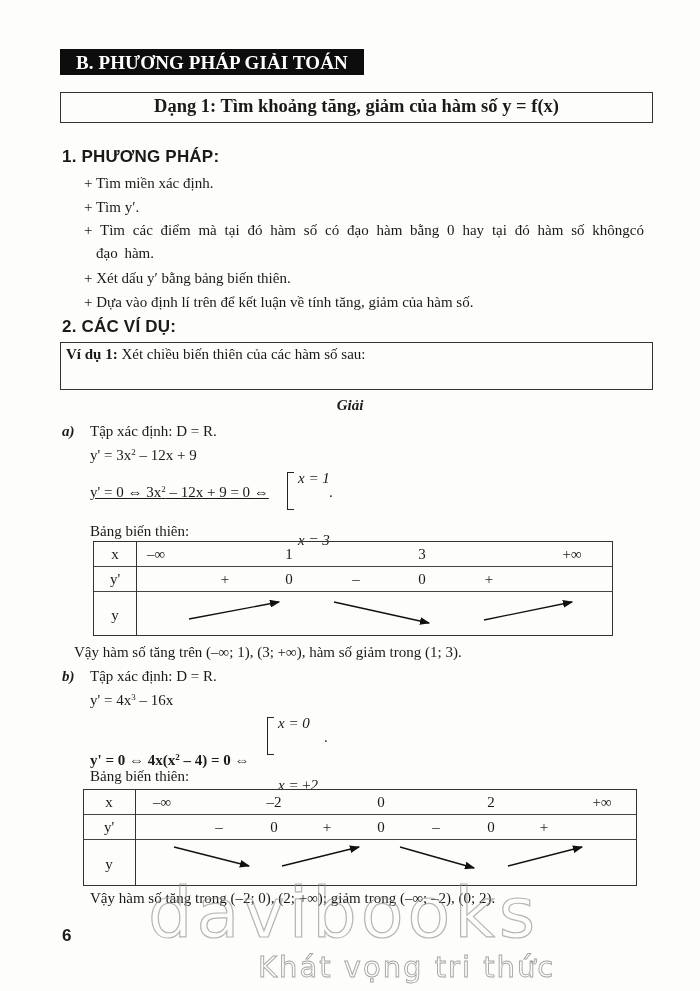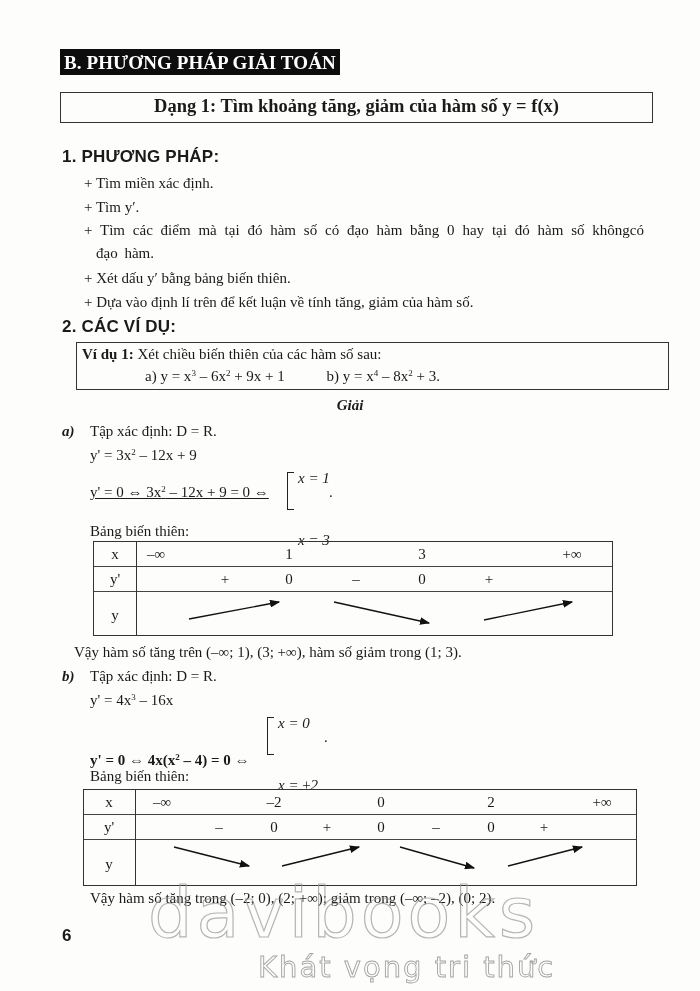--- a/index.html
+++ b/index.html
@@ -3,21 +3,21 @@
 <meta charset="utf-8">
 <style>
   * { box-sizing: border-box; margin: 0; padding: 0; }
   html, body { width: 700px; height: 991px; background: #fdfdfb; overflow: hidden; }
   body { position: relative; font-family: "Liberation Serif", "DejaVu Serif", serif; color: #1a1a1a; }
 
   .abs { position: absolute; }
 
   
   .section-header {
-    left: 60px; top: 49px; height: 26px; padding: 0 4px;
+    left: 60px; top: 49px; height: 26px; padding: 0 16px;
     background: #0d0d0d; color: #fff;
     font-family: "Liberation Serif", serif; font-weight: bold; font-size: 19px;
     line-height: 27px; letter-spacing: 0.1px; white-space: nowrap;
   }
 
   
   .dang-box {
     left: 60px; top: 92px; width: 593px; height: 31px;
     border: 1.5px solid #333;
     text-align: center; font-size: 18.5px; line-height: 27px; font-weight: bold;
@@ -28,21 +28,21 @@
     font-family: "Liberation Sans", "DejaVu Sans", sans-serif;
     font-weight: bold; font-size: 17px; letter-spacing: 0.2px;
   }
 
   .bullet { font-size: 15px; line-height: 20px; white-space: nowrap; }
   .bullet-wrap { font-size: 15px; line-height: 23px; text-align: justify; }
 
   
   .example-box {
     left: 60px; top: 342px; width: 593px; height: 48px;
-    border: 1.5px solid #333; font-size: 15px; margin-left: 16px;
+    border: 1.5px solid #333; font-size: 15px;
   }
   .example-box .l1 { position: absolute; left: 5px; top: 3px; }
   .example-box .l2 { position: absolute; left: 68px; top: 25px; white-space: nowrap; }
   .example-box .l2 span + span { margin-left: 38px; }
 
   .giai { left: 0; width: 700px; top: 397px; text-align: center; font-style: italic; font-weight: bold; font-size: 15px; }
 
   .label-ab { font-style: italic; font-weight: bold; font-size: 15px; }
   .math { font-size: 15px; white-space: nowrap; }
   sup { font-size: 9px; vertical-align: 5px; line-height: 0; }
@@ -98,24 +98,20 @@
 </div>
 <div class="abs bullet" style="left:84px; top:268px;">+ Xét dấu y′ bằng bảng biến thiên.</div>
 <div class="abs bullet" style="left:84px; top:292px;">+ Dựa vào định lí trên để kết luận về tính tăng, giảm của hàm số.</div>
 
 <div class="abs h2" style="left:62px; top:317px;">2. CÁC VÍ DỤ:</div>
 
 <div class="abs example-box">
   <div class="l1">
     <b>Ví dụ 1:</b>
     <span>Xét chiều biến thiên của các hàm số sau:</span>
-  </div>
-  <div class="l2">
-    <span><span>a) y = x</span><sup>3</sup><span style="margin-left:0"> – 6x</span><sup>2</sup><span style="margin-left:0"> + 9x + 1</span></span>
-    <span><span>b) y = x</span><sup>4</sup><span style="margin-left:0"> – 8x</span><sup>2</sup><span style="margin-left:0"> + 3.</span></span>
   </div>
 </div>
 
 <div class="abs giai">Giải</div>
 
 <div class="abs label-ab" style="left:62px; top:423px;">a)</div>
 <div class="abs math" style="left:90px; top:423px;">Tập xác định: D = R.</div>
 <div class="abs math" style="left:90px; top:447px;">
   <span>y' = 3x</span><sup>2</sup><span> – 12x + 9</span>
 </div>

